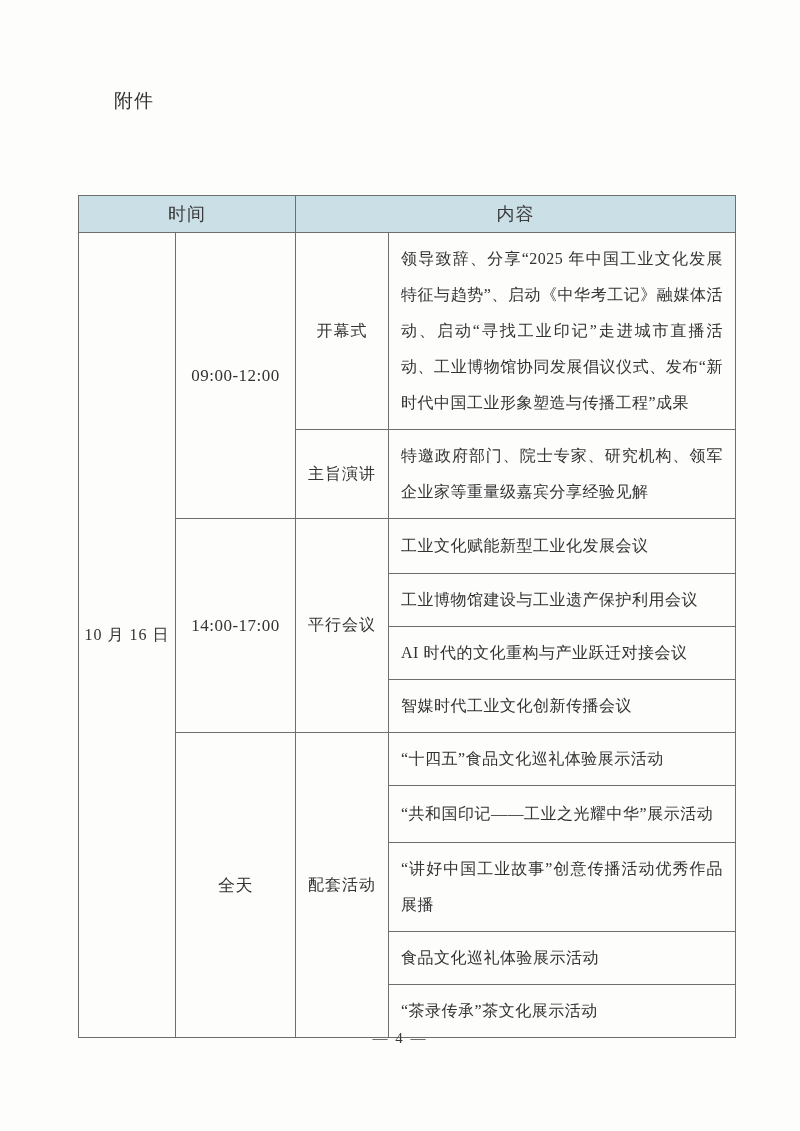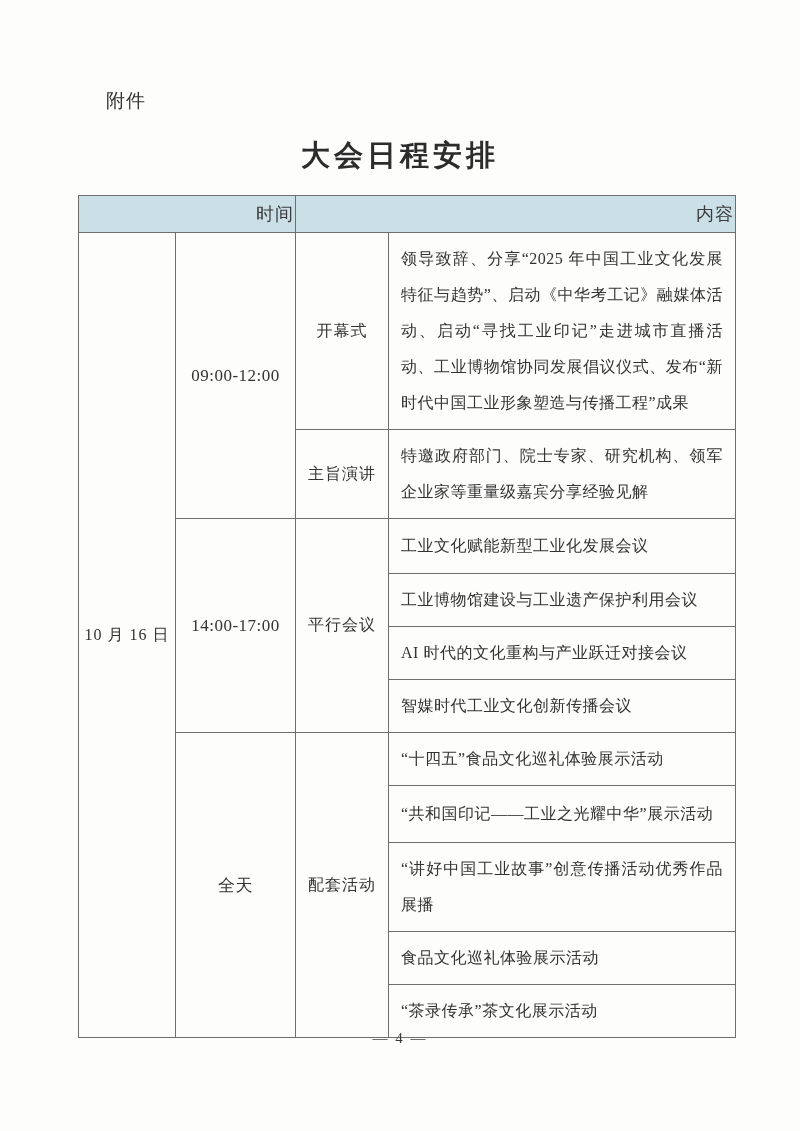--- a/index.html
+++ b/index.html
@@ -10,21 +10,21 @@
     font-family: "Liberation Serif", "DejaVu Serif", serif;
     color: #333333;
   }
   .page {
     position: relative;
     width: 800px; height: 1131px;
     overflow: hidden;
   }
   .attachment {
     position: absolute;
-    left: 106px; top: 88px;
+    left: 114px; top: 88px;
     font-family: "Liberation Sans", "DejaVu Sans", sans-serif;
     font-size: 19px;
     color: #323232;
     letter-spacing: 1px;
   }
   .doc-title {
     position: absolute;
     left: 0; top: 136px;
     width: 100%;
     text-align: center;
@@ -46,21 +46,21 @@
     vertical-align: middle;
     font-size: 16px;
     color: #333333;
   }
   .schedule th {
     background: #cbdfe7;
     font-family: "Liberation Sans", "DejaVu Sans", sans-serif;
     font-weight: normal;
     font-size: 18px;
     color: #3a3a3a;
-    text-align: right;
+    text-align: center;
     letter-spacing: 1px;
   }
   .schedule td.center-cell {
     text-align: center;
     letter-spacing: 1px;
   }
   .schedule td.time-cell {
     font-size: 17px;
     letter-spacing: 0.5px;
   }
@@ -94,21 +94,20 @@
     letter-spacing: 2px;
   }
 </style>
 </head>
 <body>
 
 <div class="page">
 
   <div class="attachment">附件</div>
 
-  <div class="doc-title">大会日程安排</div>
 
   <table class="schedule">
     <colgroup>
       <col style="width:97px">
       <col style="width:120px">
       <col style="width:93px">
       <col style="width:347px">
     </colgroup>
 
     <tbody>

